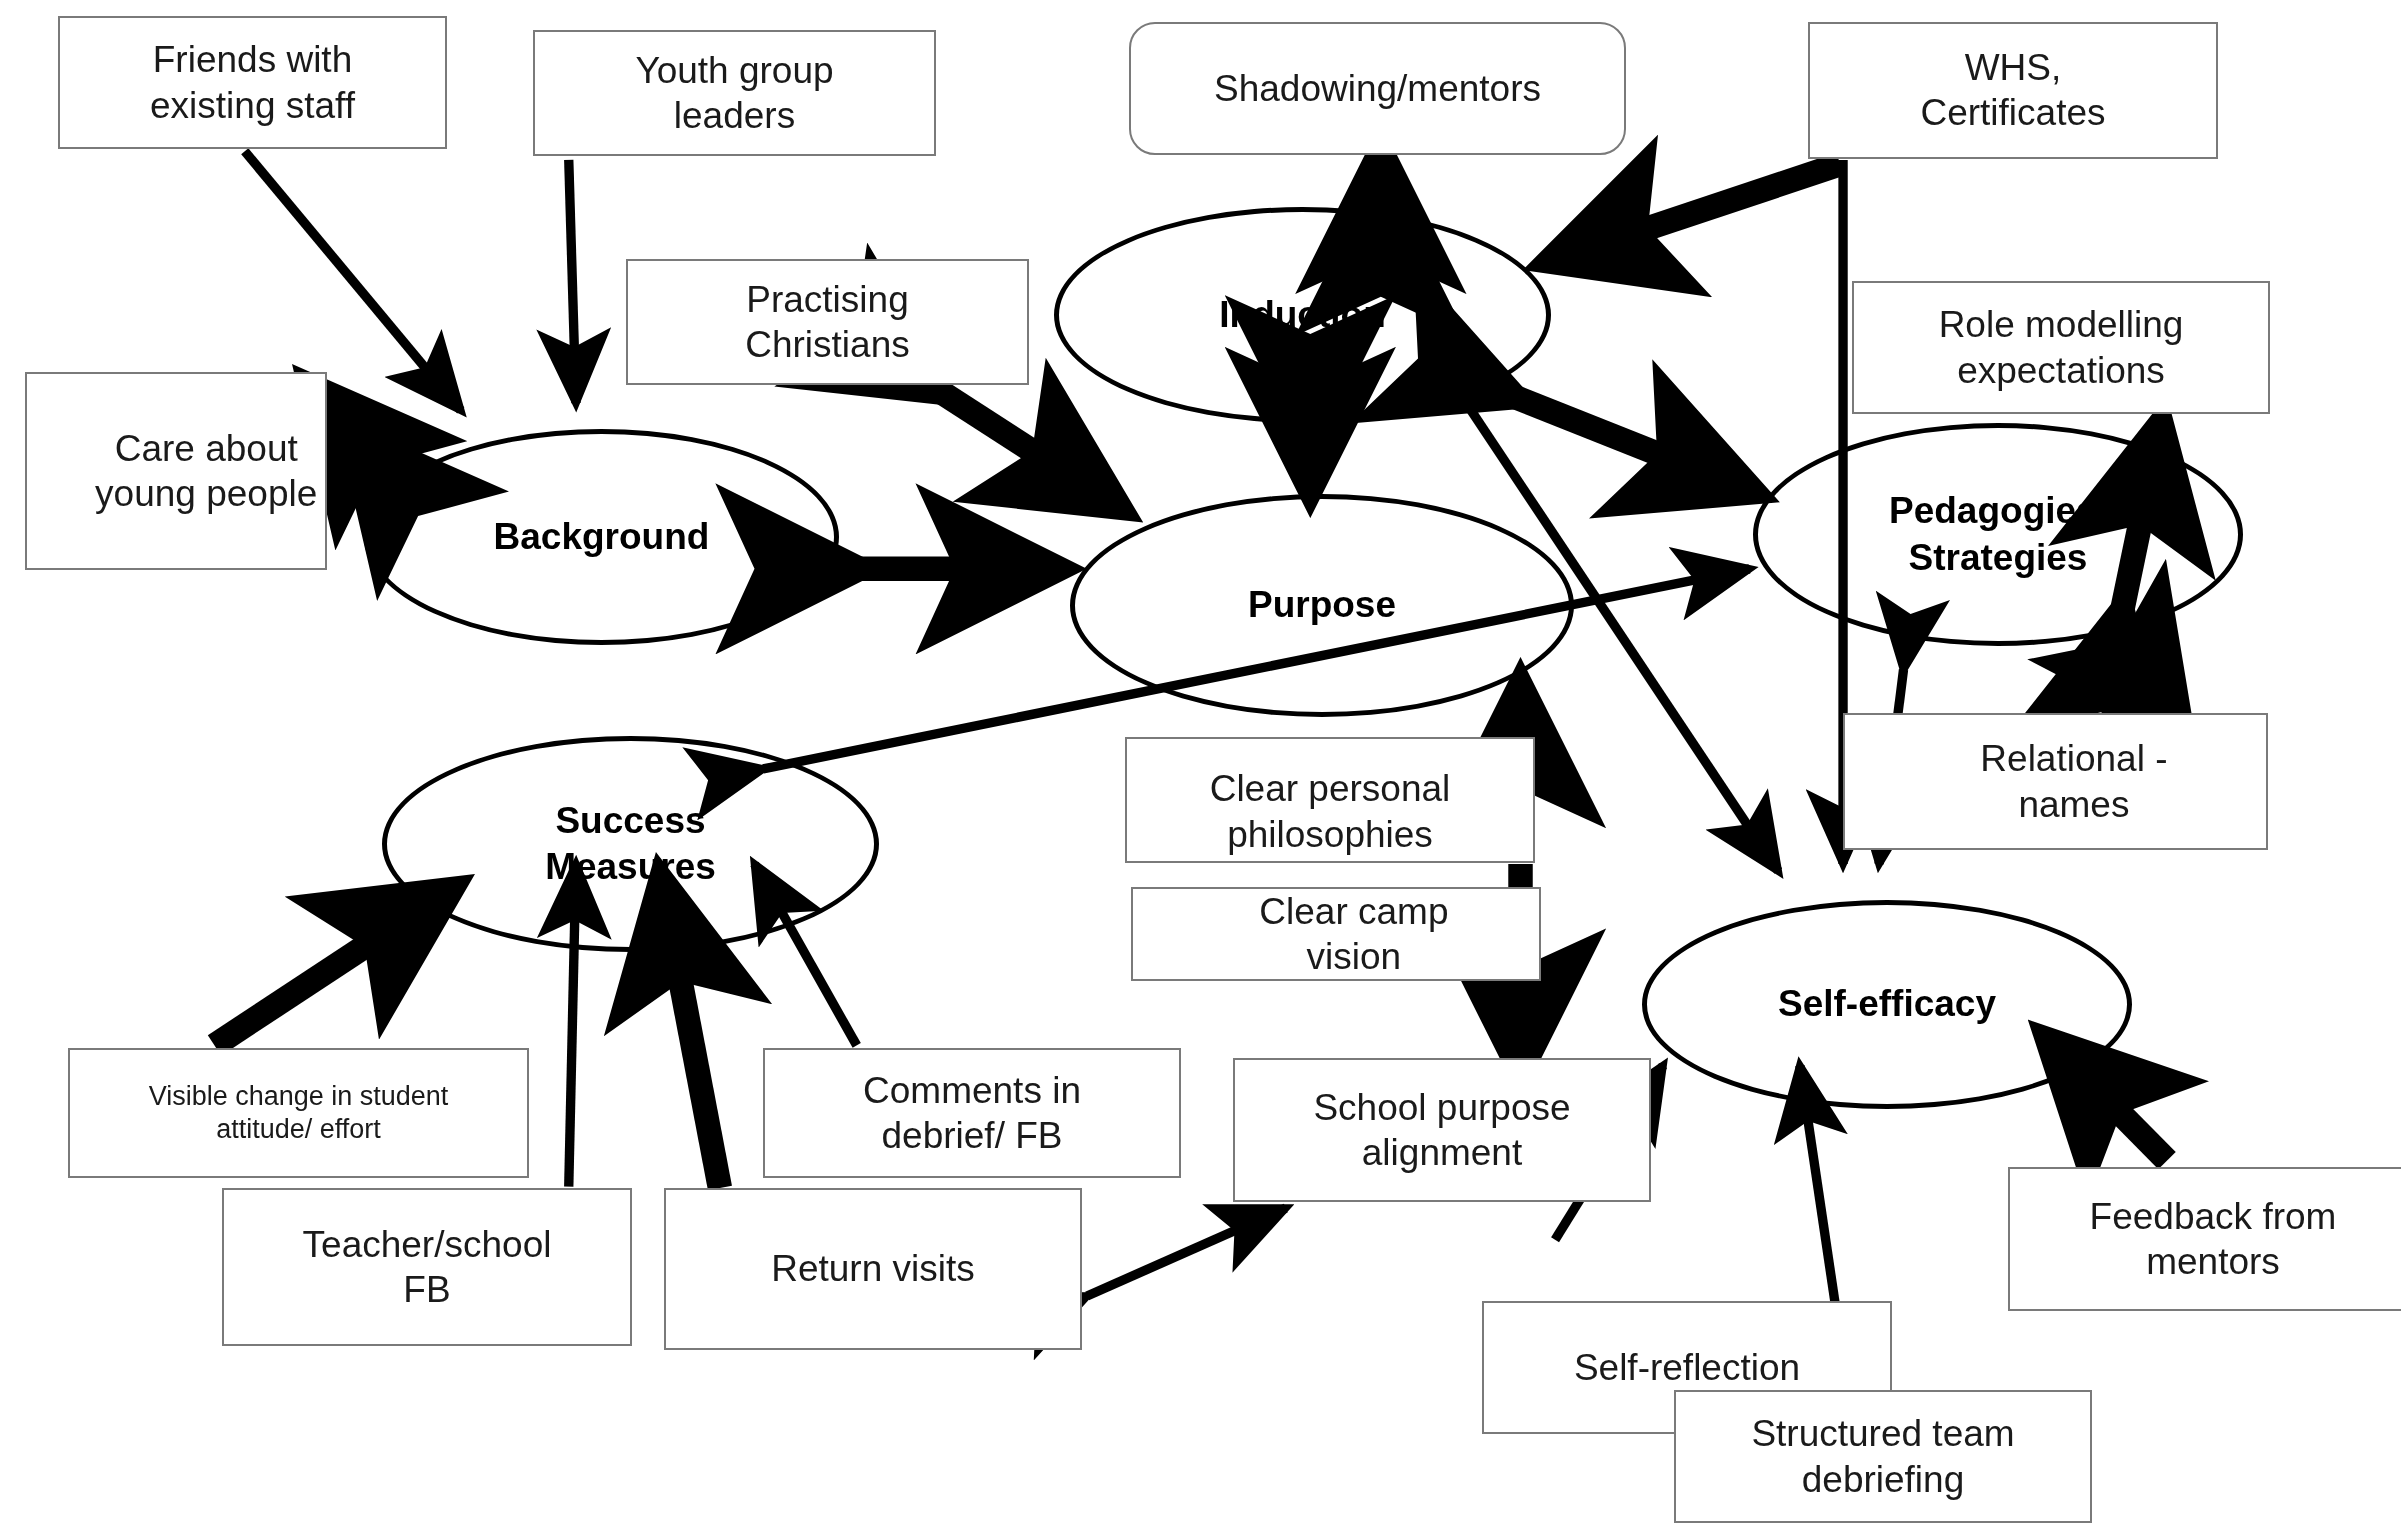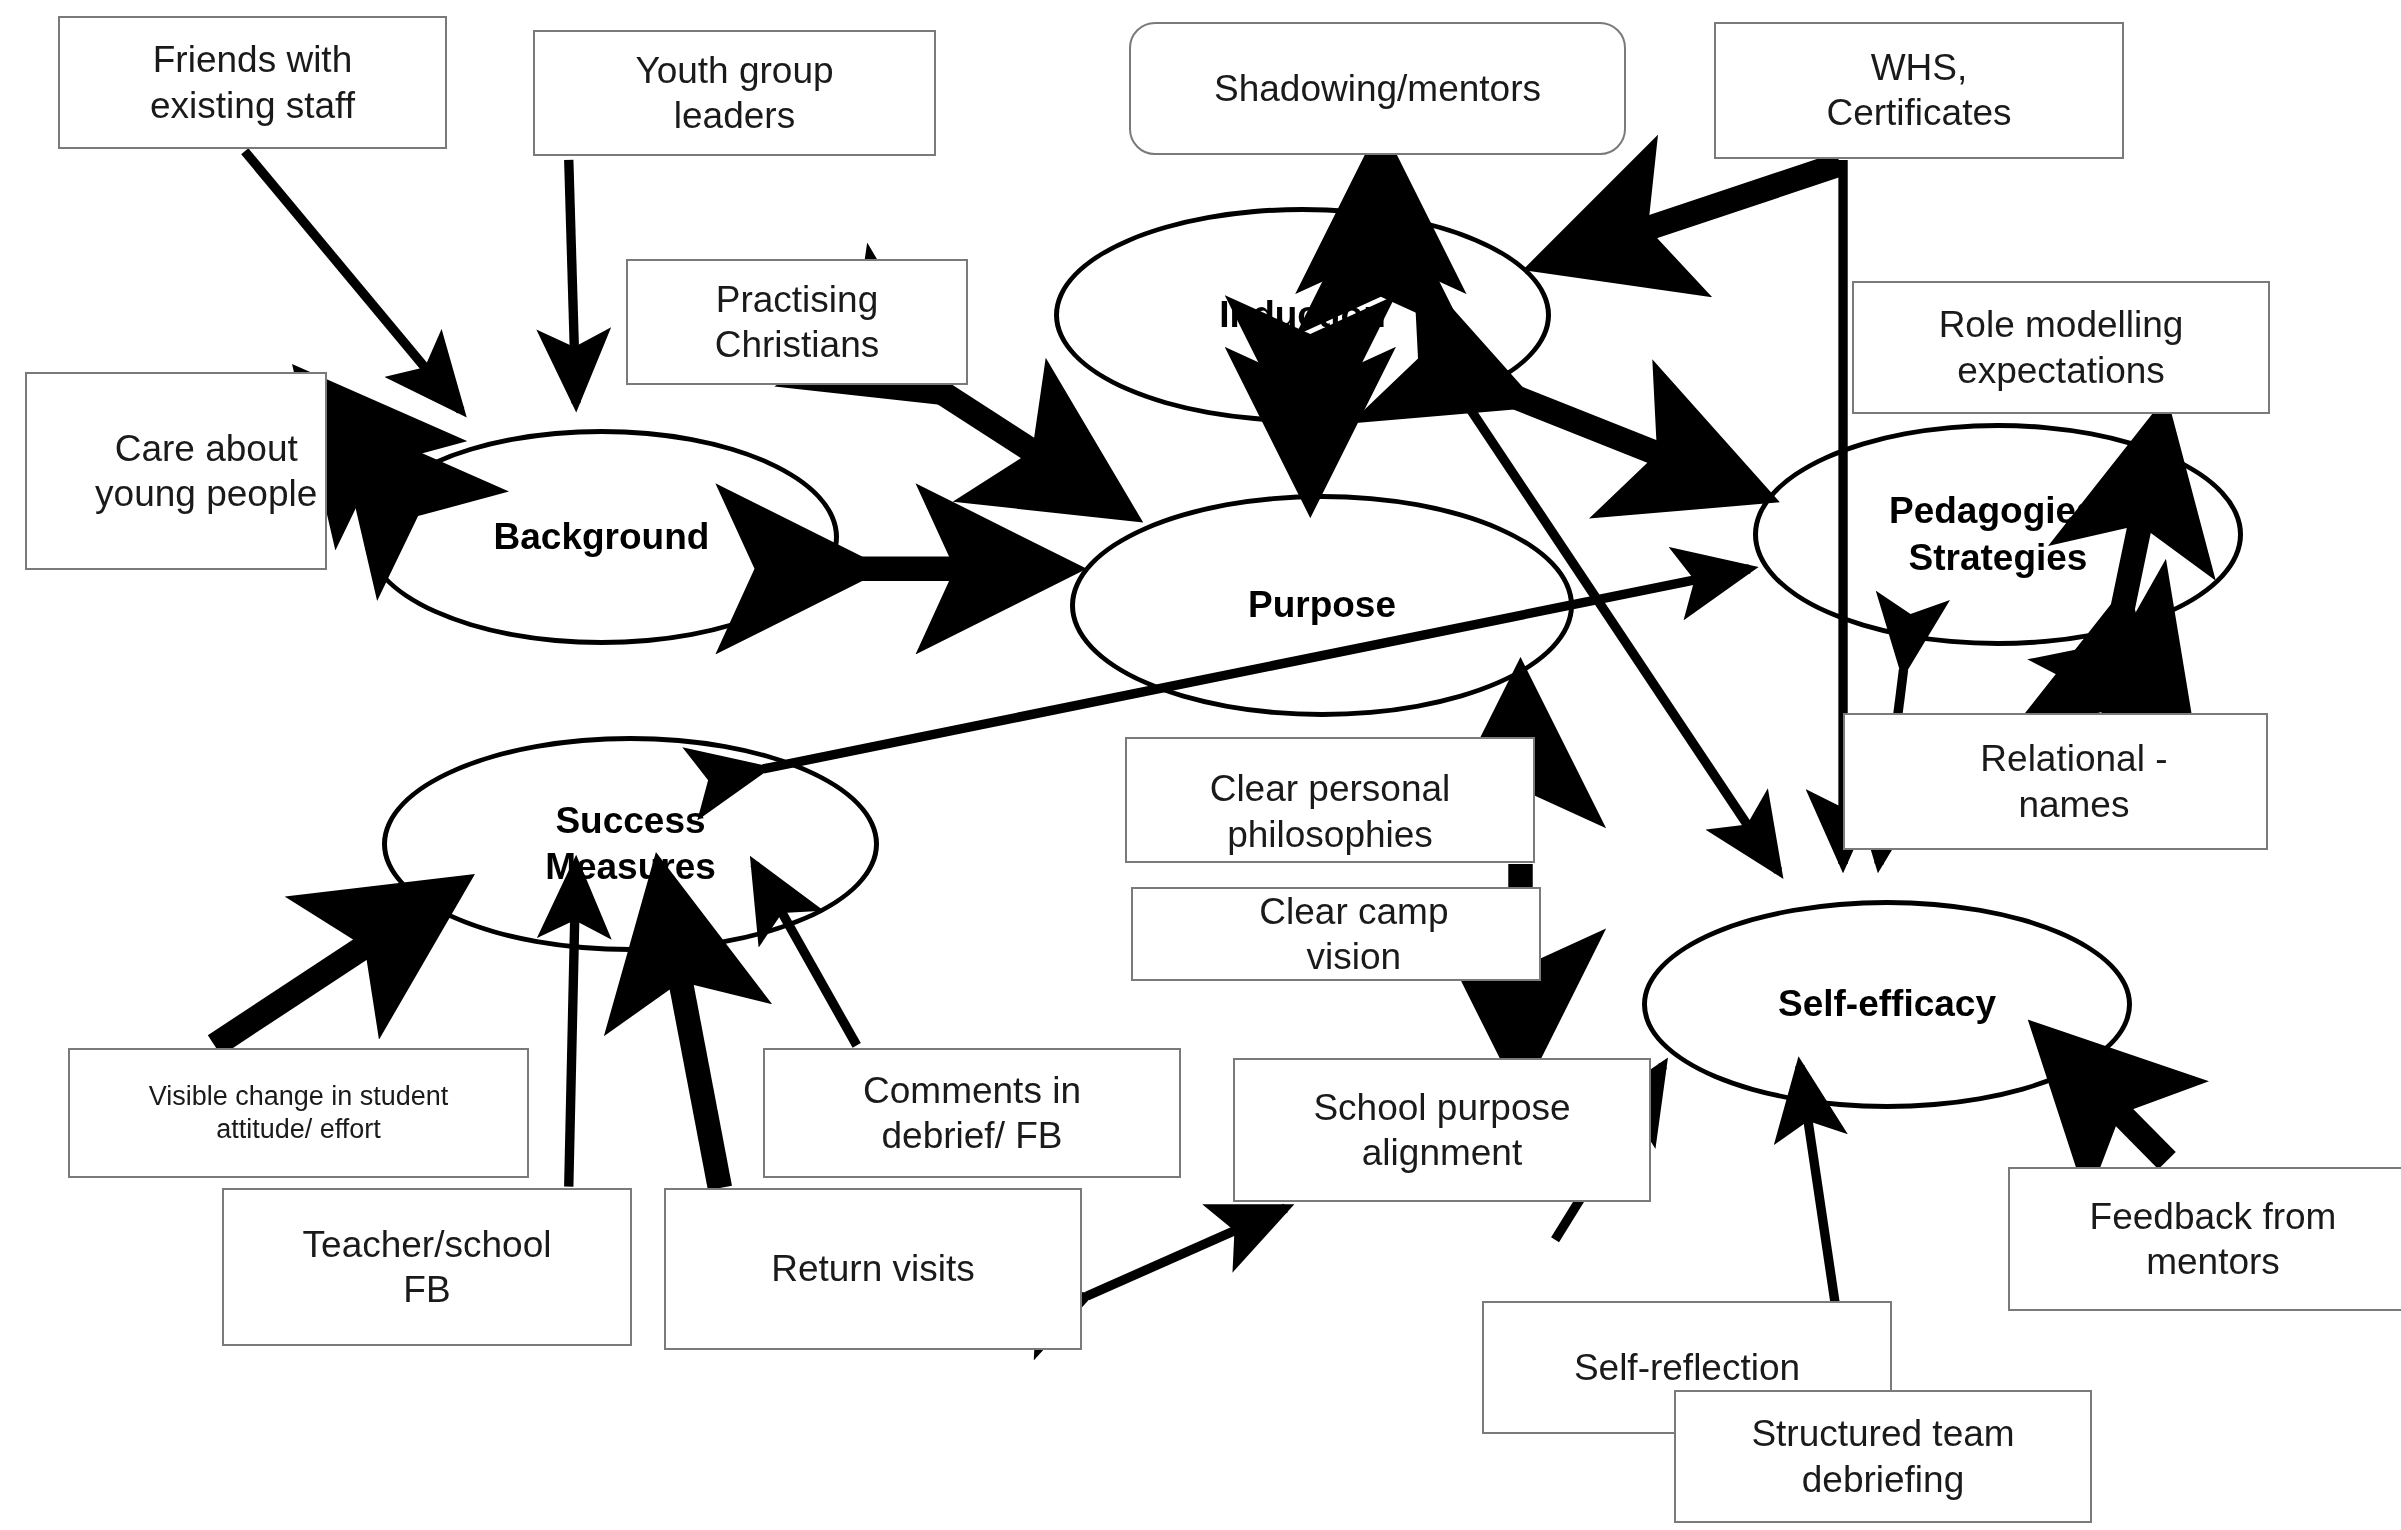--- a/index.html
+++ b/index.html
@@ -68,25 +68,25 @@
       <span class="lbl" style="white-space:pre-line">Friends with
 existing staff</span>
     </div>
   <div class="node box" style="left:533px;top:30px;width:403px;height:126px;">
       <span class="lbl" style="white-space:pre-line">Youth group
 leaders</span>
     </div>
   <div class="node box" style="left:1129px;top:21.6px;width:497px;height:133px;border-radius:26px;">
       <span class="lbl" style="white-space:pre-line">Shadowing/mentors</span>
     </div>
-  <div class="node box" style="left:1714px;top:21.6px;width:410px;height:137px;">
+  <div class="node box" style="left:1808px;top:21.6px;width:410px;height:137px;">
       <span class="lbl" style="white-space:pre-line">WHS,
 Certificates</span>
     </div>
-  <div class="node box" style="left:626px;top:259px;width:342px;height:126px;align-items:center;">
+  <div class="node box" style="left:626px;top:259px;width:403px;height:126px;align-items:center;">
       <span class="lbl" style="white-space:pre-line">Practising
 Christians</span>
     </div>
   <div class="node box" style="left:1852px;top:281px;width:418px;height:133px;">
       <span class="lbl" style="white-space:pre-line">Role modelling
 expectations</span>
     </div>
   <div class="node box" style="left:24.5px;top:372px;width:302px;height:198px;justify-content:flex-end;">
       <span class="lbl" style="white-space:pre-line">Care about
 young people</span>

